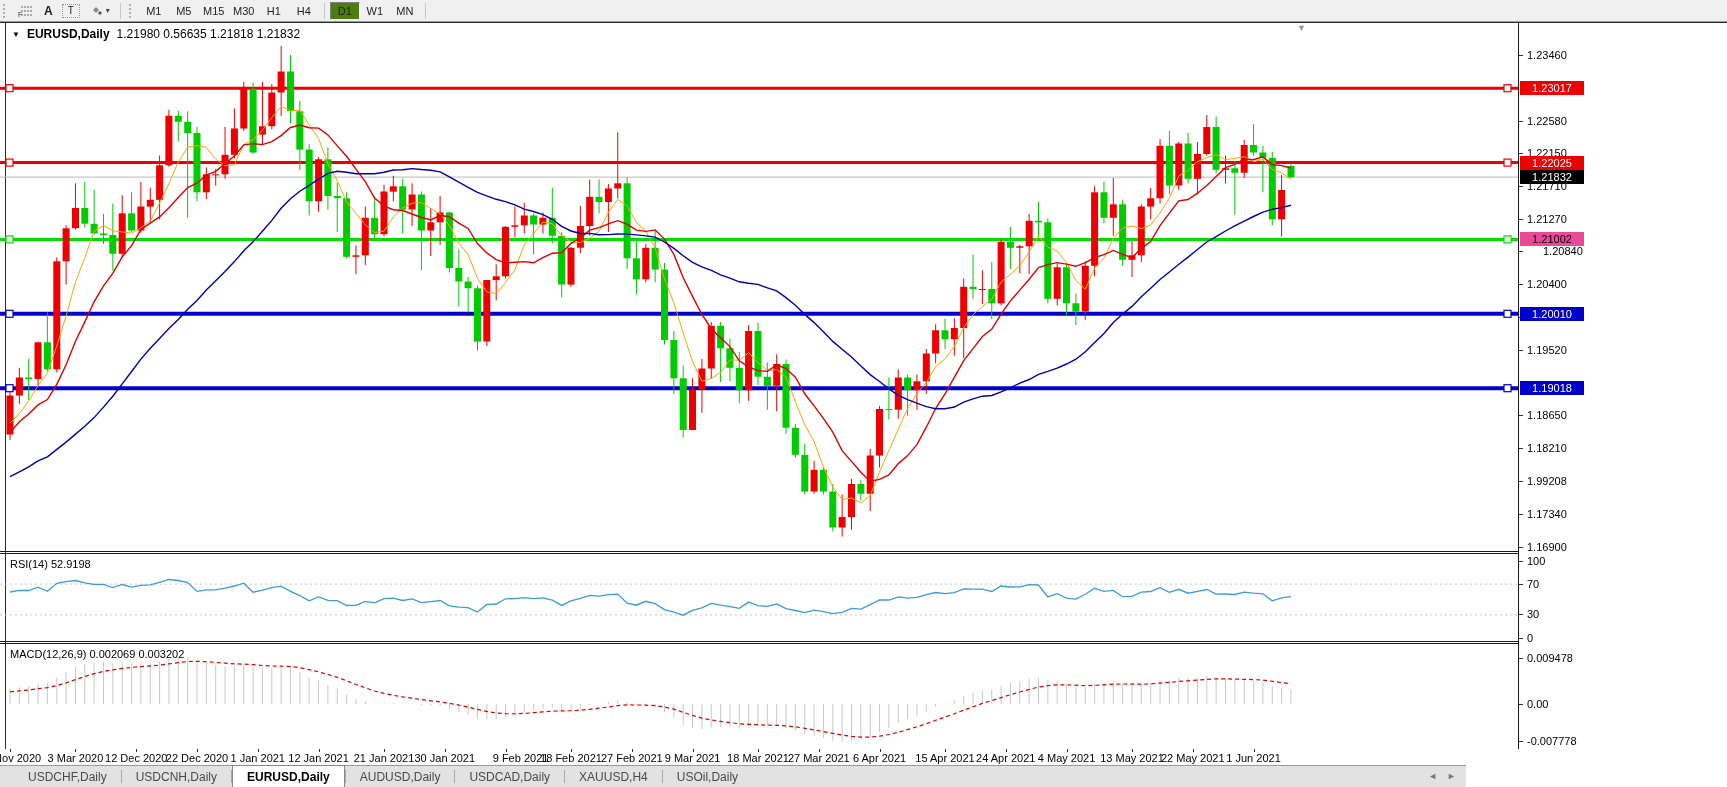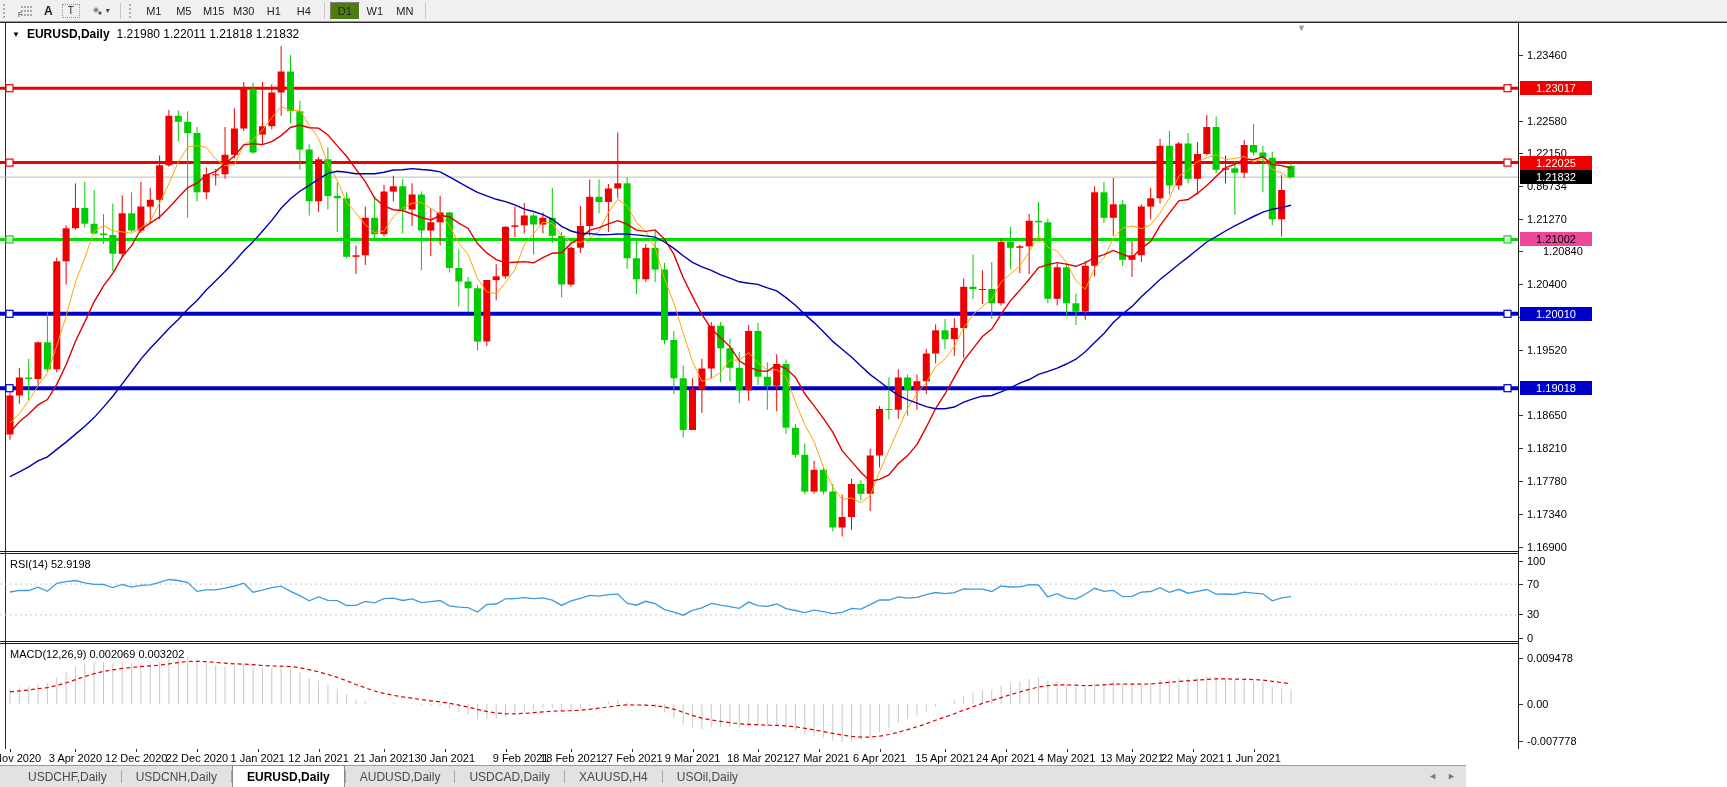--- a/index.html
+++ b/index.html
@@ -29,21 +29,21 @@
   #rsi-pane{top:531px;height:87px;}
   #macd-pane{top:621px;height:105px;}
   .psep{position:absolute;left:0;width:1518px;height:1px;background:#1a1a1a;}
   .ind-label{position:absolute;left:10px;font-size:11px;color:#000;z-index:25;}
   #shift-marker{position:absolute;left:1297px;top:0px;font-size:9px;color:#9a9a9a;z-index:20;}
 
   
   #axis{position:absolute;left:1518px;top:0;width:209px;height:726px;border-left:1px solid #1a1a1a;box-sizing:border-box;}
   .ytick{position:absolute;left:8px;font-size:11px;color:#000;white-space:nowrap;}
   .ydash{position:absolute;left:0;width:4px;height:1px;background:#333;}
-  .badge{position:absolute;left:1px;width:72px;height:14px;font-size:11px;line-height:14px;
+  .badge{position:absolute;left:1px;width:64px;height:14px;font-size:11px;line-height:14px;
          text-align:center;z-index:10;white-space:nowrap;}
 
   
   #dates{position:absolute;left:0;top:726px;width:1727px;height:17px;background:#fff;}
   .dlab{position:absolute;top:3px;transform:translateX(-50%);font-size:11px;color:#000;white-space:nowrap;}
   .dtick{position:absolute;top:0;width:1px;height:3px;background:#333;}
 
   
   #tabs{position:absolute;left:0;top:765px;width:1466px;height:22px;background:#E2E2E2;
         border-top:1px solid #9a9a9a;display:flex;align-items:flex-end;padding-left:14px;box-sizing:border-box;}
@@ -92,21 +92,21 @@
         <span class="vsep"></span>
       </span>
   </div>
 
   <div id="win">
     <div class="leftedge"></div>
 
     <div id="title">
       <span class="tri">▼</span>
       <span class="sym">EURUSD,Daily</span>
-      <span>1.21980 1.22011 1.21818 1.21832</span>
+      <span>1.21980 0.56635 1.21818 1.21832</span>
     </div>
 
     <div id="shift-marker">▼</div>
 
     <div class="pane" id="main-pane"><svg width="1518" height="528">
           <line x1="0" y1="65.2" x2="1518" y2="65.2" stroke="#EE0000" stroke-width="3"></line>
           <line x1="0" y1="139.6" x2="1518" y2="139.6" stroke="#EE0000" stroke-width="3"></line>
           <line x1="0" y1="216.4" x2="1518" y2="216.4" stroke="#00DD00" stroke-width="3"></line>
           <line x1="0" y1="290.8" x2="1518" y2="290.8" stroke="#0000CC" stroke-width="4"></line>
           <line x1="0" y1="365.2" x2="1518" y2="365.2" stroke="#0000CC" stroke-width="4"></line>
@@ -558,37 +558,37 @@
         </svg></div>
 
     <div id="axis">
         <div class="ydash" style="top: 31.525px;"></div>
         <div class="ytick" style="top: 25.525px;">1.23460</div>
         <div class="ydash" style="top: 97.525px;"></div>
         <div class="ytick" style="top: 91.525px;">1.22580</div>
         <div class="ydash" style="top: 129.775px;"></div>
         <div class="ytick" style="top: 123.775px;">1.22150</div>
         <div class="ydash" style="top: 162.775px;"></div>
-        <div class="ytick" style="top: 156.775px;">0.86734</div>
+        <div class="ytick" style="top: 156.775px;">1.21710</div>
         <div class="ydash" style="top: 195.775px;"></div>
         <div class="ytick" style="top: 189.775px;">1.21270</div>
         <div class="ydash" style="top: 228.025px;"></div>
         <div class="ytick" style="top: 222.025px; margin-left: 16px;">1.20840</div>
         <div class="ydash" style="top: 261.025px;"></div>
         <div class="ytick" style="top: 255.025px;">1.20400</div>
         <div class="ydash" style="top: 294.025px;"></div>
         <div class="ytick" style="top: 288.025px;">1.19960</div>
         <div class="ydash" style="top: 327.025px;"></div>
         <div class="ytick" style="top: 321.025px;">1.19520</div>
         <div class="ydash" style="top: 392.275px;"></div>
         <div class="ytick" style="top: 386.275px;">1.18650</div>
         <div class="ydash" style="top: 425.275px;"></div>
         <div class="ytick" style="top: 419.275px;">1.18210</div>
         <div class="ydash" style="top: 457.525px;"></div>
-        <div class="ytick" style="top: 451.525px;">1.17780</div>
+        <div class="ytick" style="top: 451.525px;">1.99208</div>
         <div class="ydash" style="top: 490.525px;"></div>
         <div class="ytick" style="top: 484.525px;">1.17340</div>
         <div class="ydash" style="top: 523.525px;"></div>
         <div class="ytick" style="top: 517.525px;">1.16900</div>
         <div class="badge" style="top: 58.25px; background: rgb(238, 0, 0); color: rgb(255, 255, 255);">1.23017</div>
         <div class="badge" style="top: 132.65px; background: rgb(238, 0, 0); color: rgb(255, 255, 255);">1.22025</div>
         <div class="badge" style="top: 209.375px; background: #ec4899; color: rgb(0, 0, 0);">1.21002</div>
         <div class="badge" style="top: 283.775px; background: rgb(0, 0, 204); color: rgb(255, 255, 255);">1.20010</div>
         <div class="badge" style="top: 358.175px; background: rgb(0, 0, 204); color: rgb(255, 255, 255);">1.19018</div>
         <div class="badge" style="top: 147.125px; background: rgb(0, 0, 0); color: rgb(255, 255, 255);">1.21832</div>
@@ -605,21 +605,21 @@
         <div class="ytick" style="top: 674.5px;">0.00</div>
         <div class="ydash" style="top: 680.5px;"></div>
         <div class="ytick" style="top: 711.538px;">-0.007778</div>
         <div class="ydash" style="top: 717.538px;"></div>
       </div>
 
     <div id="dates">
         <div class="dtick" style="left: 10px;"></div>
         <div class="dlab" style="left: 10px;">24 Nov 2020</div>
         <div class="dtick" style="left: 75.45px;"></div>
-        <div class="dlab" style="left: 75.45px;">3 Apr 2020</div>
+        <div class="dlab" style="left: 75.45px;">3 Mar 2020</div>
         <div class="dtick" style="left: 136.225px;"></div>
         <div class="dlab" style="left: 136.225px;">12 Dec 2020</div>
         <div class="dtick" style="left: 197px;"></div>
         <div class="dlab" style="left: 197px;">22 Dec 2020</div>
         <div class="dtick" style="left: 257.775px;"></div>
         <div class="dlab" style="left: 257.775px;">1 Jan 2021</div>
         <div class="dtick" style="left: 318.55px;"></div>
         <div class="dlab" style="left: 318.55px;">12 Jan 2021</div>
         <div class="dtick" style="left: 384px;"></div>
         <div class="dlab" style="left: 384px;">21 Jan 2021</div>

